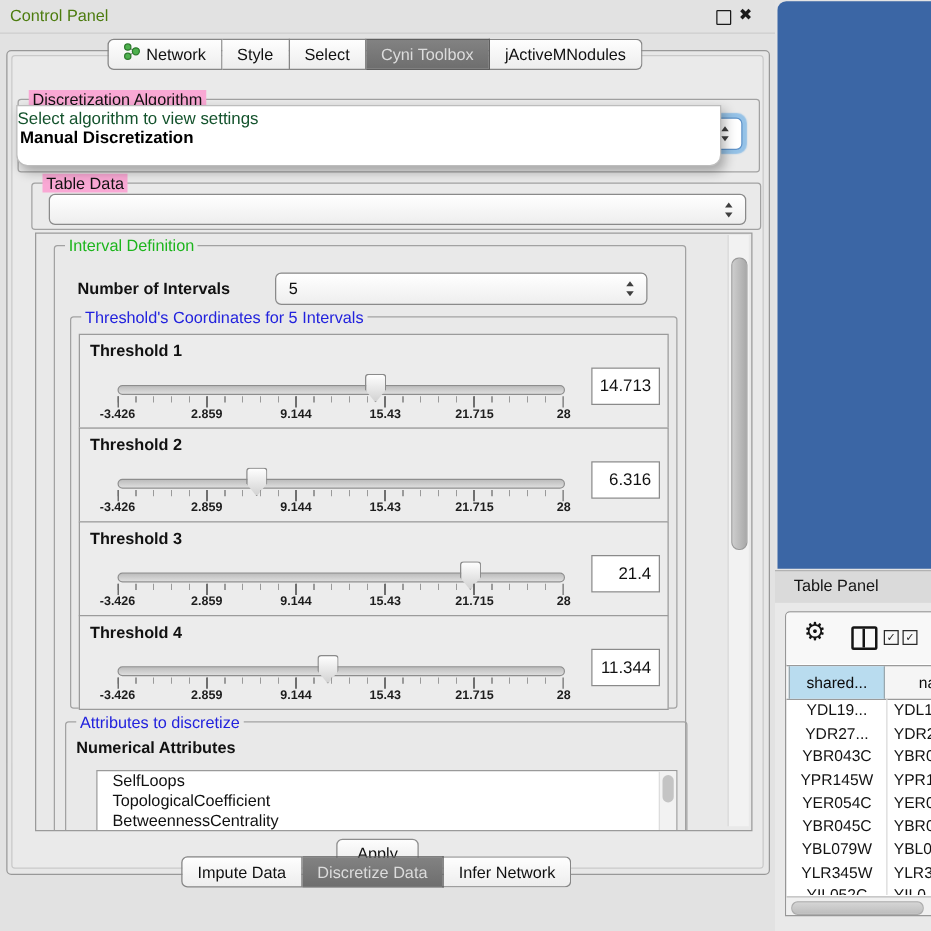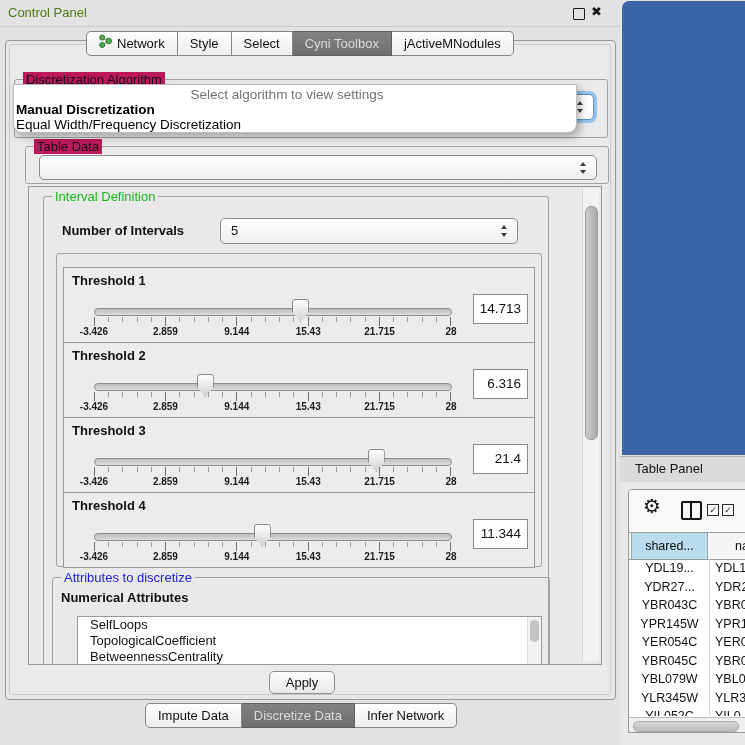--- a/index.html
+++ b/index.html
@@ -15,38 +15,38 @@
   .ic-close{position:absolute;left:591px;top:4px;font-size:13px;font-weight:bold;color:#1a1a1a;}
 
   
   .segwrap{position:absolute;display:flex;z-index:20;}
   .seg{border:1px solid #868686;border-left:none;background:linear-gradient(#fefefe,#ededed);
        padding:0 12px;line-height:23px;height:23px;font-size:13px;color:#101010;display:flex;align-items:center;gap:5px;}
   .seg:first-child{border-left:1px solid #868686;border-radius:5px 0 0 5px;}
   .seg:last-child{border-radius:0 5px 5px 0;}
   .seg.sel{background:linear-gradient(#828282,#6e6e6e);color:#dcdcdc;border-color:#5e5e5e;}
   .tabs-top{left:86px;top:31px;}
-  .tabs-bottom{left:145px;top:703px;border-radius:11px;}
+  .tabs-bottom{left:145px;top:685px;border-radius:11px;}
 
   .panel-outer{position:absolute;left:5px;top:40px;width:609px;height:658px;border:1px solid #989898;
                border-radius:4px;background:#e7e7e7;}
   .panel-inner{position:absolute;left:9px;top:44px;width:600px;height:649px;border:1px solid #c9c9c9;
                border-radius:3px;background:#eaeaea;}
 
   .fs{position:absolute;border:1px solid #a2a2a2;border-radius:3px;}
-  .legend{position:absolute;top:-8px;left:8px;background:#be185d;padding:0 3px;font-size:13px;white-space:nowrap;}
+  .legend{position:absolute;top:-8px;left:8px;background:#f9a8d4;padding:0 3px;font-size:13px;white-space:nowrap;}
   .legend.green{color:#1db51d;}
   .legend.blue{color:#2222dd;}
 
   .fs-alg{left:14px;top:79px;width:592px;height:57px;}
   .alg-combo{position:absolute;left:20px;top:94px;width:572px;height:24px;background:#fff;
              border:1px solid #5f93c9;border-radius:5px;box-shadow:0 0 1px 3px rgba(120,180,230,.75);z-index:5;}
   .popup{position:absolute;left:13px;top:84px;width:562px;height:47px;background:#fff;border:1px solid #bdbdbd;
          border-radius:0 0 9px 9px;box-shadow:3px 4px 9px rgba(0,0,0,.30);z-index:30;font-size:13.5px;}
-  .popup .ph{position:absolute;left:0;right:16px;top:2px;text-align:center;color:#737373;}
+  .popup .ph{position:absolute;left:0;right:16px;top:2px;text-align:left;color:#14532d;}
   .popup .opt1{position:absolute;left:2px;top:17px;font-weight:bold;color:#000;}
   .popup .opt2{position:absolute;left:2px;top:32px;color:#000;}
 
   .fs-table{left:25px;top:146px;width:582px;height:36px;}
 
   .combo{position:absolute;background:linear-gradient(#ffffff,#eeeeee);border:1px solid #8a8a8a;border-radius:5px;}
   .combo-val{position:absolute;left:10px;top:0;white-space:nowrap;}
   .spin{position:absolute;right:8px;top:50%;width:9px;height:14px;margin-top:-7px;}
   .spin::before{content:"";position:absolute;left:1px;top:1px;border-left:3.5px solid transparent;
       border-right:3.5px solid transparent;border-bottom:4px solid #3f3f3f;}
@@ -175,40 +175,40 @@
     <div class="fs fs-alg">
       <span class="legend">Discretization Algorithm</span>
     </div>
     <div class="alg-combo">
       <span class="spin"></span>
     </div>
 
     <div class="popup">
       <div class="ph">Select algorithm to view settings</div>
       <div class="opt1">Manual Discretization</div>
-      <div class="opt2">Equal Width/Frequency Discretization</div>
     </div>
 
     <div class="fs fs-table">
       <span class="legend">Table Data</span>
       <div class="combo combo-td">
         <span class="spin"></span>
       </div>
     </div>
 
     <div class="scrollpane">
       <div class="fs fs-interval">
         <span class="legend green legend-onpane">Interval Definition</span>
         <span class="lbl-bold lbl-niv abs">Number of Intervals</span>
         <div class="combo combo-niv">
           <span class="combo-val">5</span>
           <span class="spin"></span>
         </div>
 
         <div class="fs fs-thr">
+          <span class="legend blue legend-onpane">Threshold's Coordinates for 5 Intervals</span>
           <div class="thr-stack">
 
             <div class="thr">
               <div class="thr-label">Threshold 1</div>
               <div class="sliderzone">
                 <div class="track"></div>
                 <div class="thumb" style="--pos: 57.7%;"></div>
               </div>
               <div class="ticks"></div>
               <div class="tlabels">

